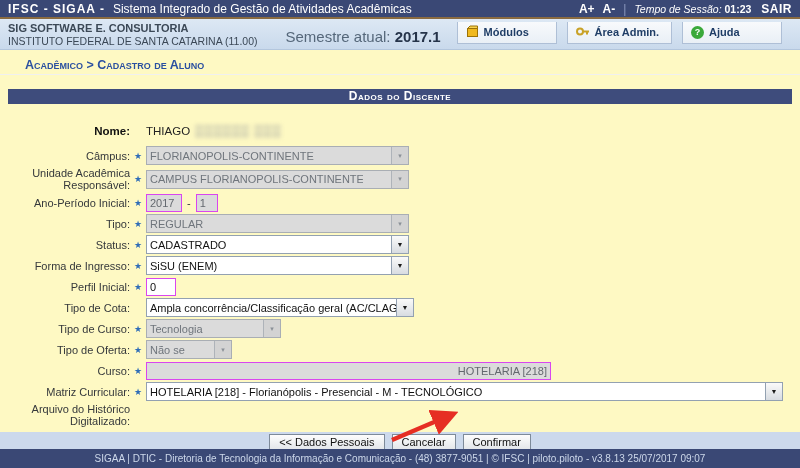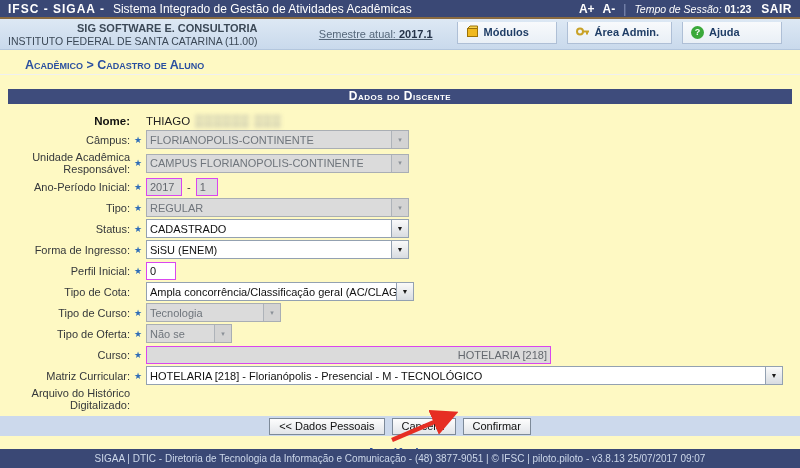--- a/index.html
+++ b/index.html
@@ -15,42 +15,42 @@
   .topbar .spacer { flex:1; }
   .topbar .fontbtn { font-weight:bold; margin-left:8px; cursor:pointer; font-size:12px; }
   .topbar .sep { margin:0 8px; color:#8b97bd; }
   .topbar .session { font-style:italic; font-size:10.5px; }
   .topbar .session b { font-style:normal; }
   .topbar .sair { font-weight:bold; margin-left:10px; letter-spacing:0.5px; cursor:pointer; }
   .bronzeline { height:2px; background:#8a6b41; }
 
   
   .subheader { height:31px; background:linear-gradient(#dde8f4,#c9d9ec); border-bottom:1px solid #b3c6dd;
-               display:flex; padding:3px 8px 8px 8px;text-align:right; }
+               display:flex; padding:3px 8px 8px 8px; }
   .org { line-height:13px; }
   .org .l1 { font-size:11px; font-weight:bold; color:#3b4856; }
   .org .l2 { font-size:10.5px; color:#3b4856; }
   .subright { margin-left:auto; display:flex; align-items:flex-start; }
-  .semestre { font-size:11px; color:#55677a; margin:6px 24px 0 0; white-space:nowrap;text-decoration:underline; }
+  .semestre { font-size:15px; color:#55677a; margin:6px 16px 0 0; white-space:nowrap; }
   .semestre b { color:#26344a; }
   .hbtn { display:flex; align-items:center; gap:5px; background:linear-gradient(#f8fafc,#e9eff6);
           border:1px solid #aebfd6; border-top:none; padding:3px 12px 4px 8px; margin-right:10px;
           font-size:11px; font-weight:bold; color:#1f3d66; cursor:pointer; height:22px; min-width:100px; }
   .hbtn svg { flex:0 0 auto; }
 
   
   .breadcrumb { padding:8px 0 6px 25px; font-size:12.5px; font-weight:bold; color:#2b50a0;
                 font-variant:small-caps; border-bottom:1px solid #f0f0f0; height:25px; }
 
   
   .paneltitle { margin:14px 8px 0 8px; height:15px; background:#3e4c7c; color:#fff;
                 font-variant:small-caps; font-weight:bold; font-size:12px; letter-spacing:0.5px;
                 text-align:center; line-height:15px; }
 
-  .namerow { display:flex; align-items:flex-end; height:18px; margin-top:5px; font-size:11.5px; }
+  .namerow { display:flex; align-items:flex-start; height:18px; margin-top:21px; font-size:11.5px; }
   .namerow .nlbl { width:130px; text-align:right; font-weight:bold; color:#111; }
   .namerow .nval { margin-left:16px; color:#222; }
   .blurred { filter:blur(2px); color:#8a8f96; margin-left:5px; letter-spacing:1px; }
 
   
   .form { margin-top:2px; }
   .row { display:flex; align-items:center; height:21px; font-size:11px; }
   .row.tall { height:26px; }
   .lbl { width:130px; text-align:right; color:#35383b; line-height:12px; }
   .star { width:16px; text-align:center; color:#2f6db7; font-size:9px; }

